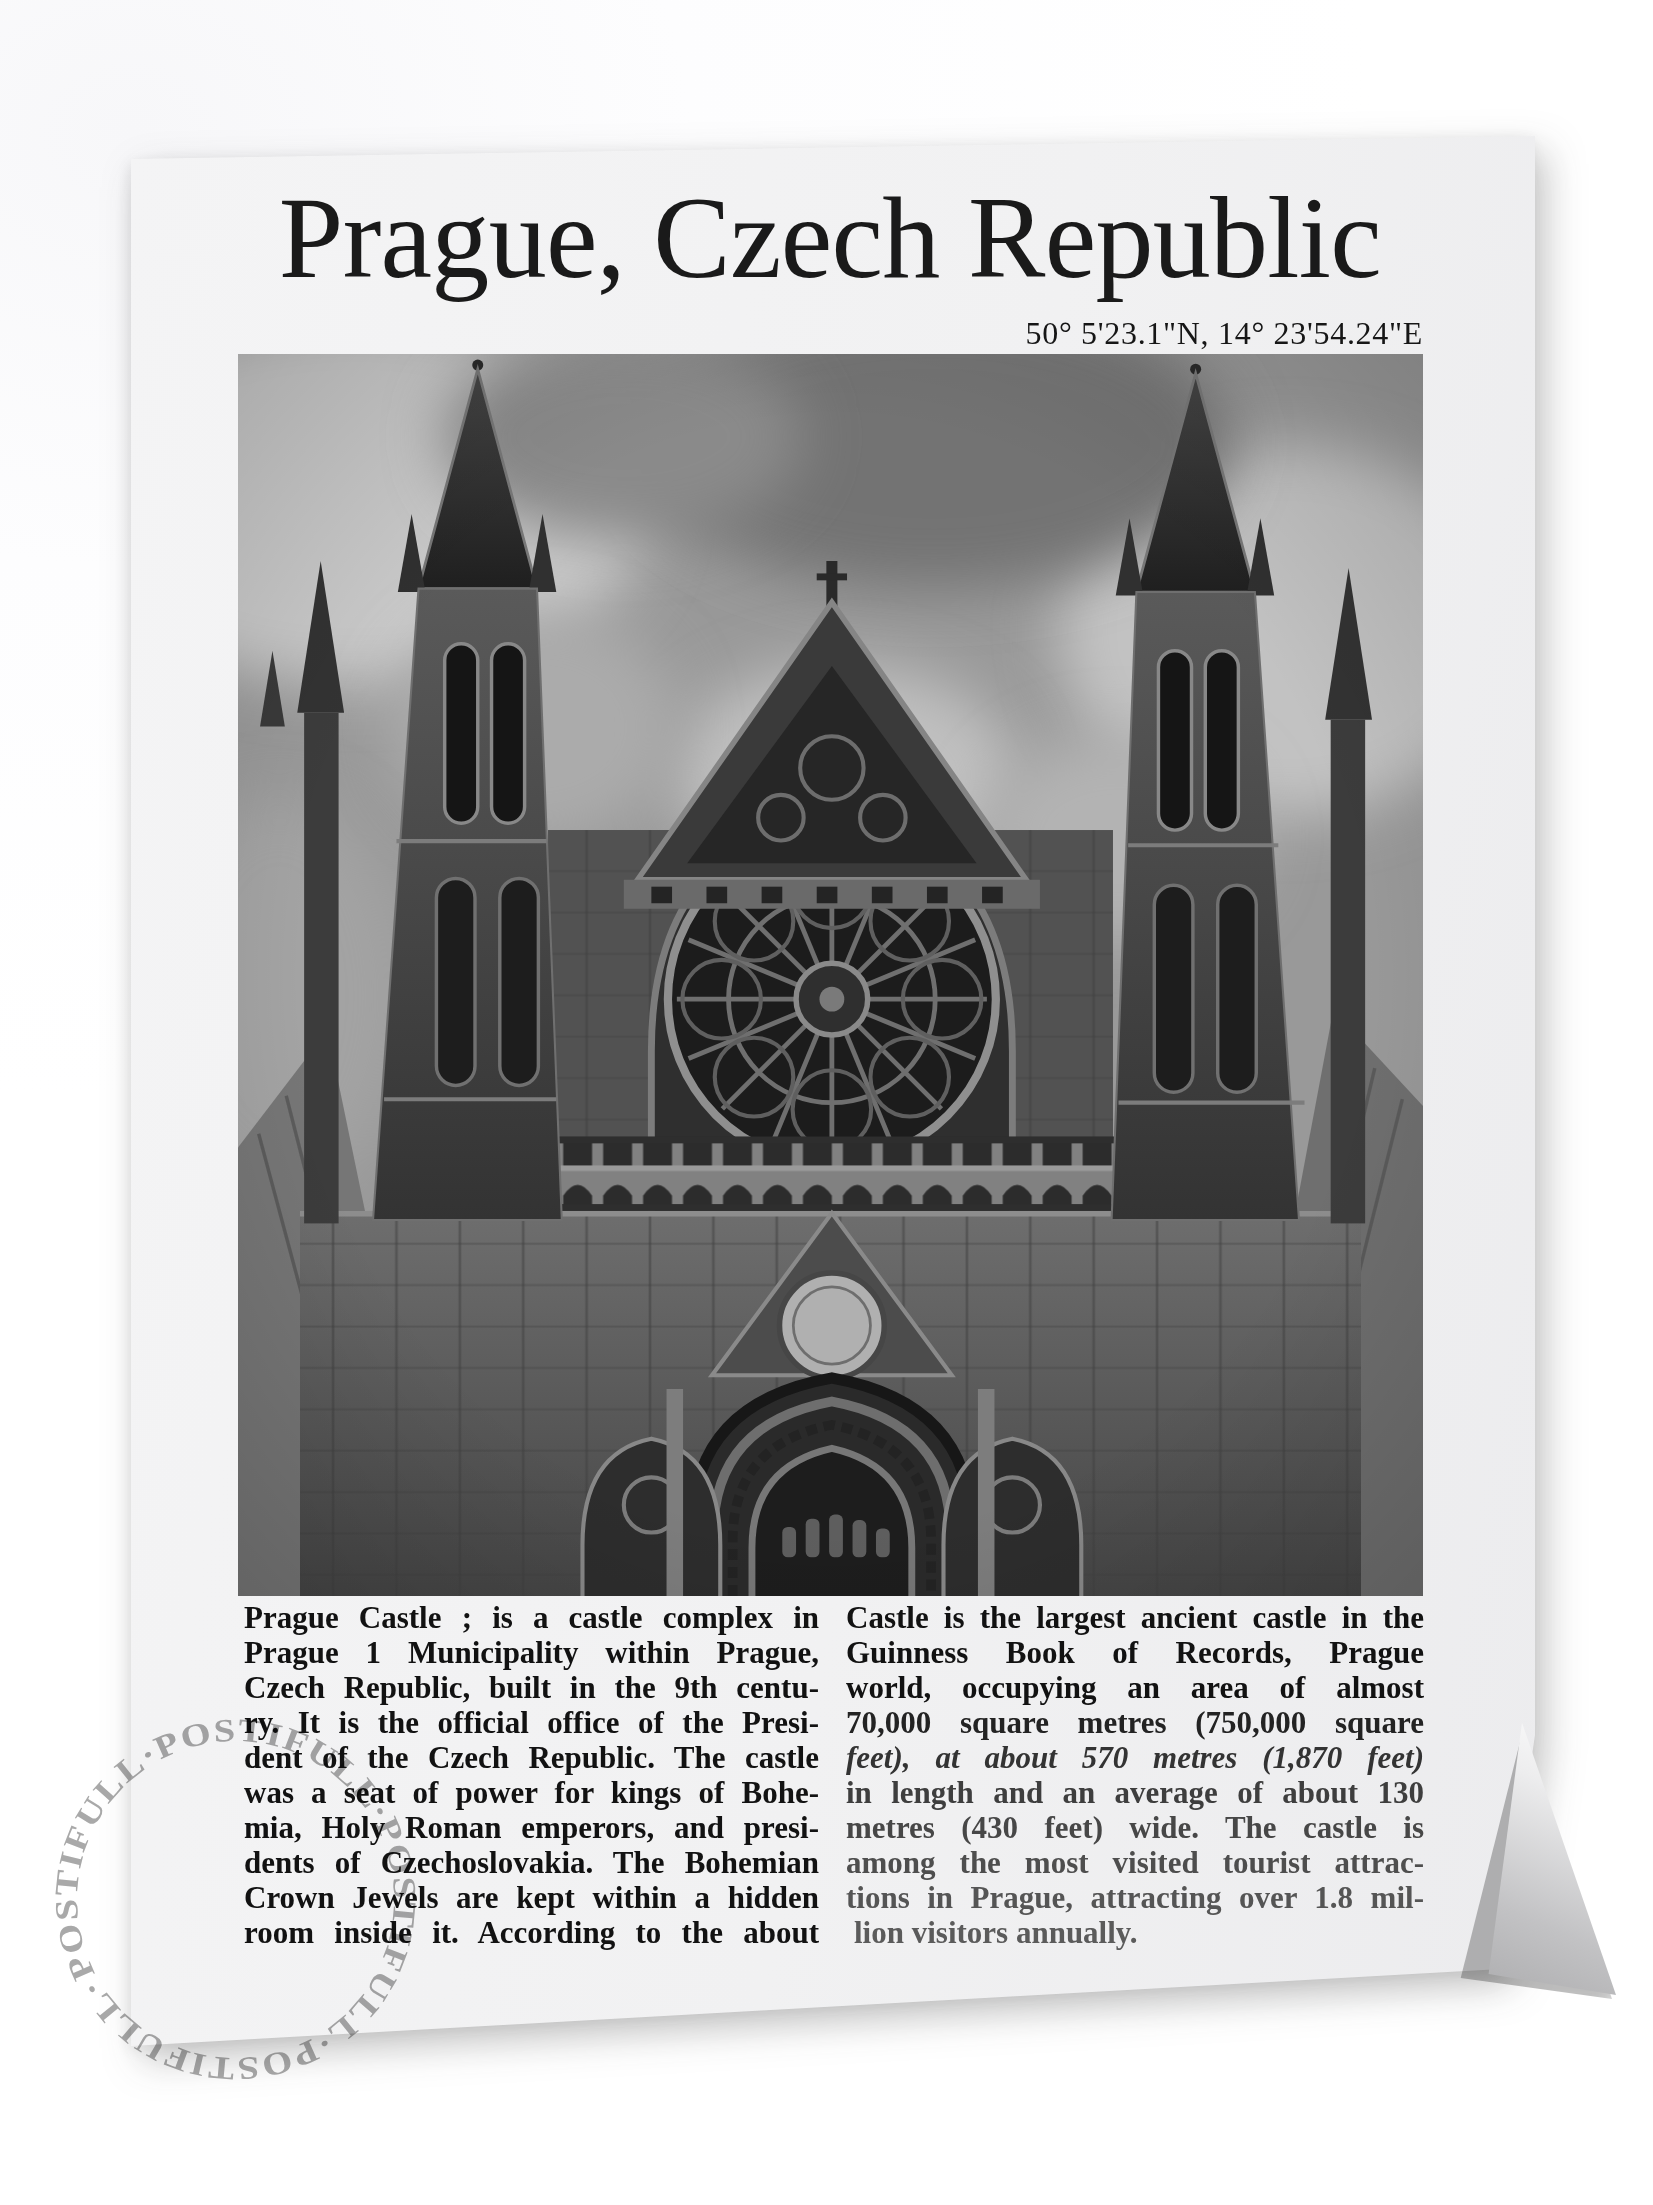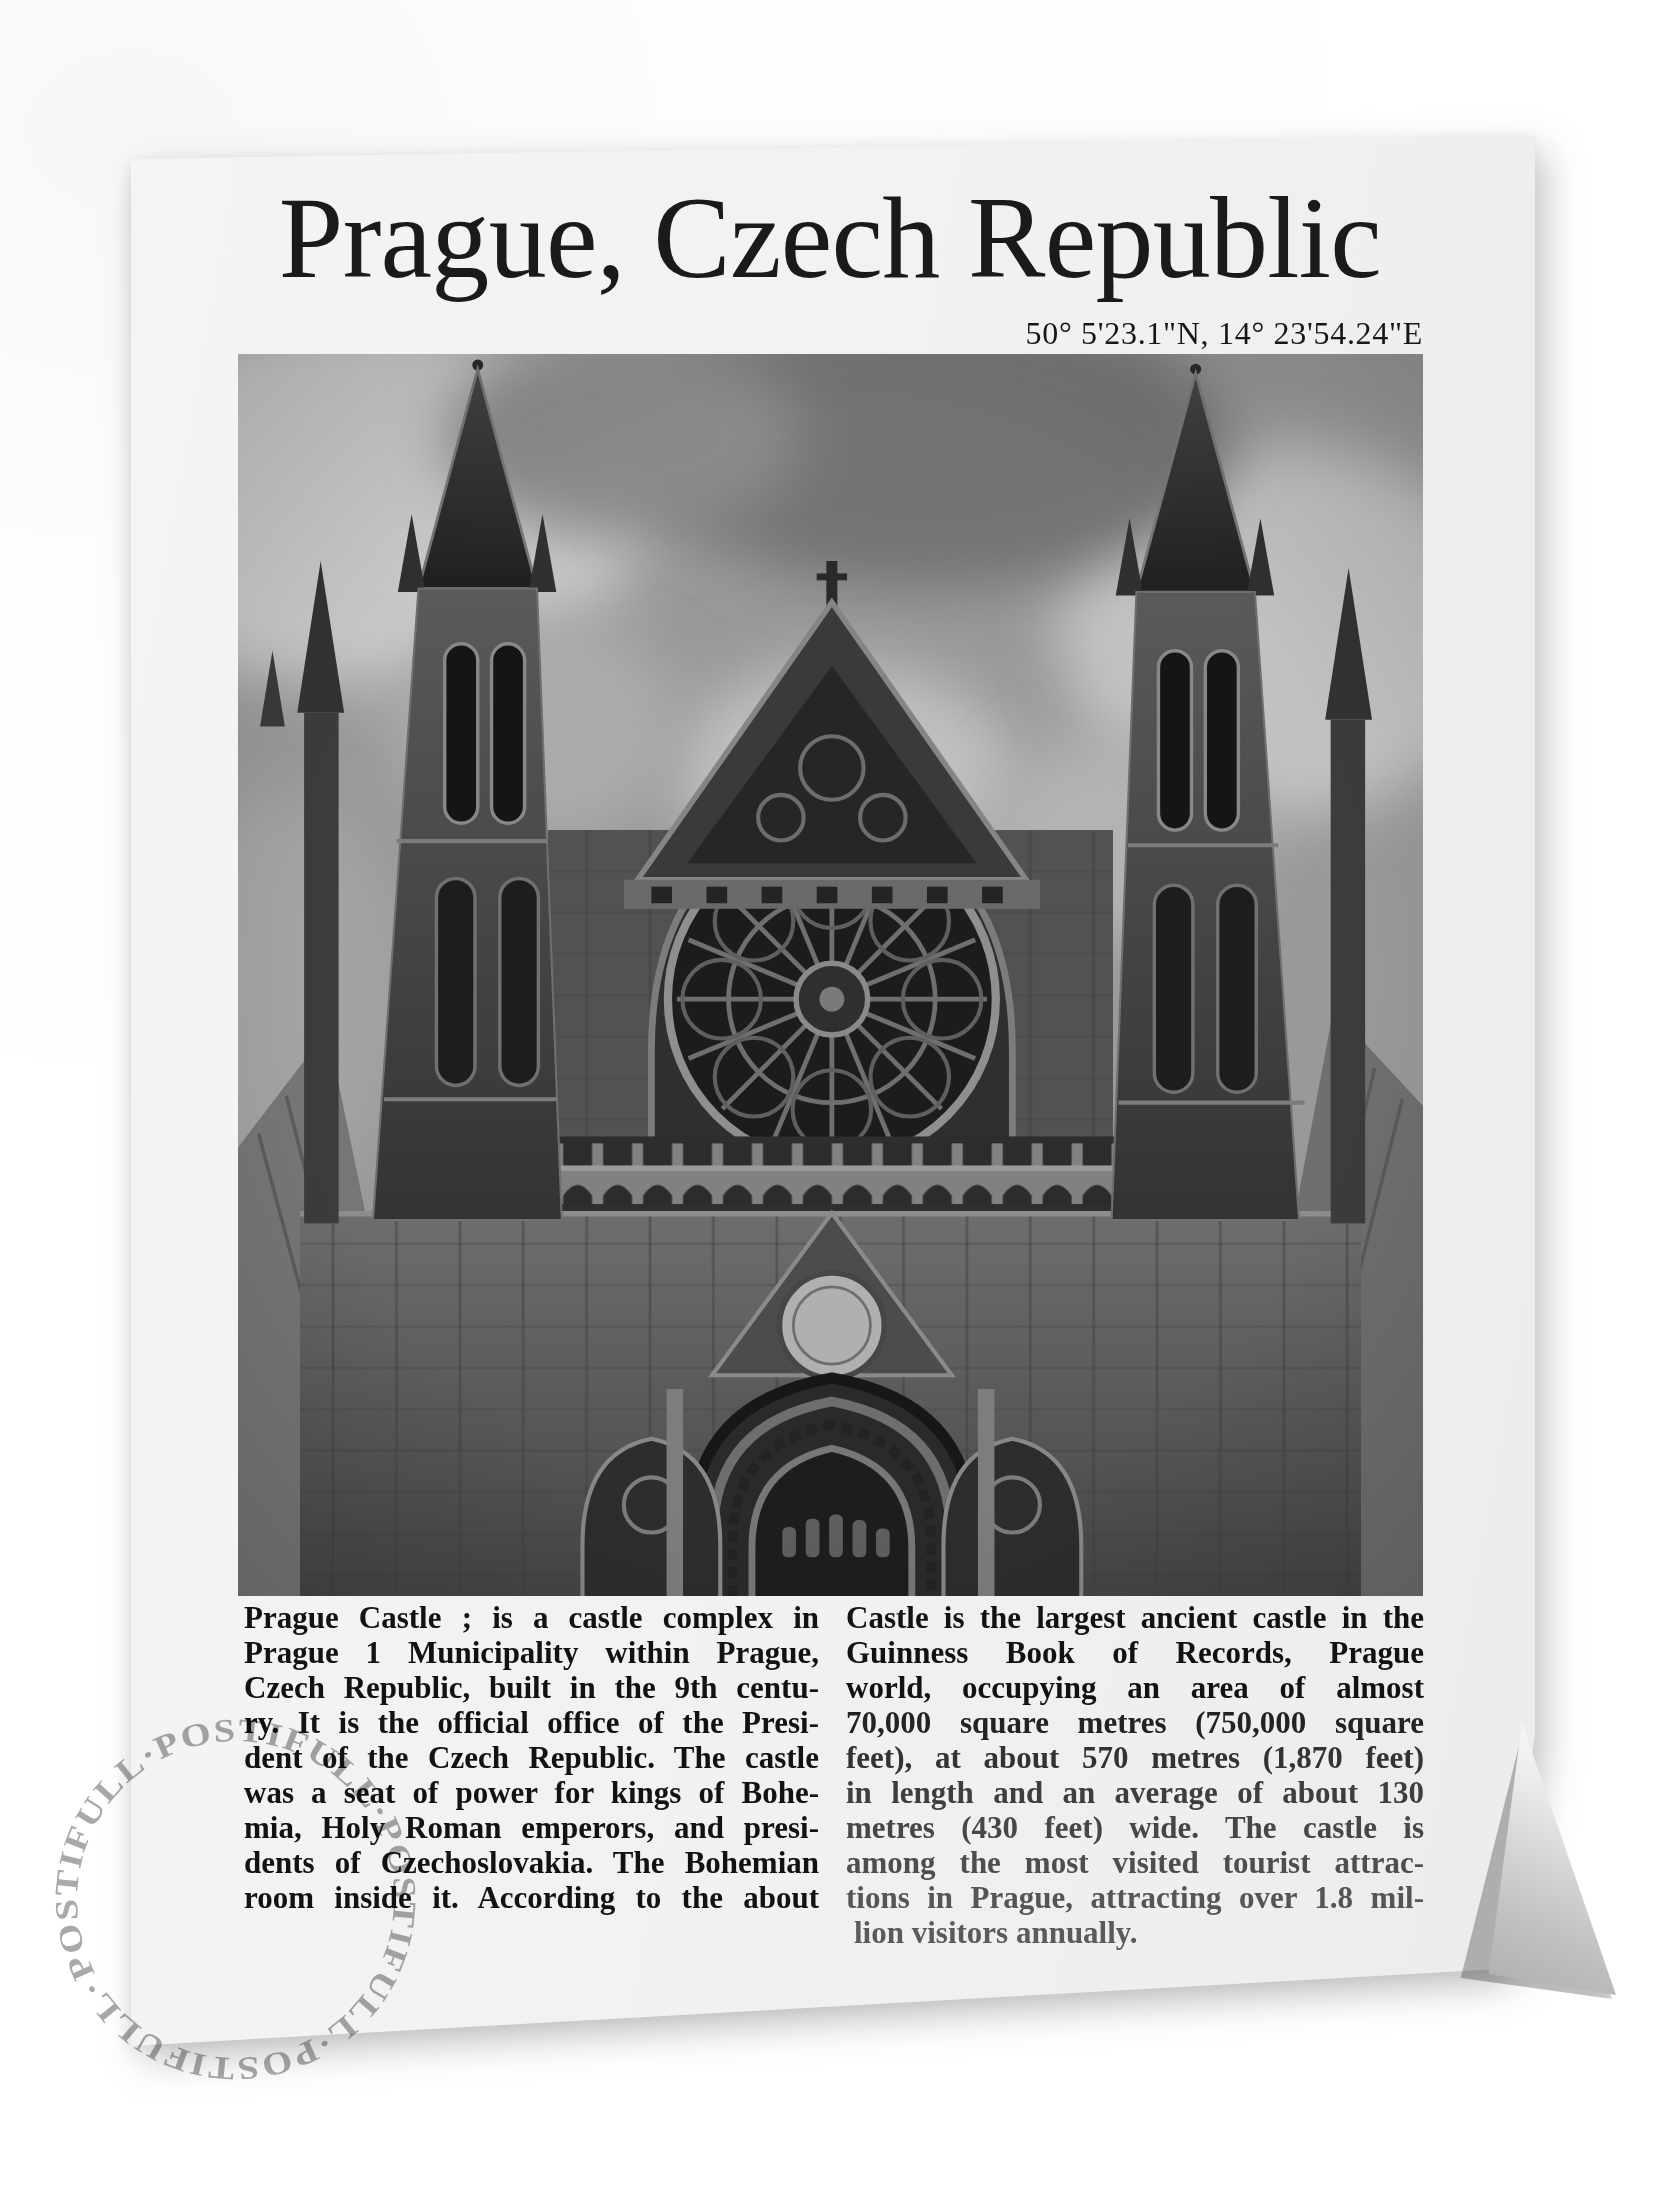--- a/index.html
+++ b/index.html
@@ -36,21 +36,21 @@
     position:absolute;top:1464px;
     font-weight:700;font-size:31px;line-height:35px;color:#121212;
   }
   .col-left{left:113px;width:575px;}
   .col-right{left:715px;width:578px;}
   .bline{
     text-align:justify;text-align-last:justify;
     white-space:normal;
   }
   .col-right .bline:nth-child(4){color:#232323;}
-  .col-right .bline:nth-child(5){color:#333333;}
+  .col-right .bline:nth-child(5){color:#333333;font-style:italic;}
   .col-right .bline:nth-child(6){color:#3e3e3e;}
   .col-right .bline:nth-child(7){color:#474747;font-family:Liberation Serif, serif;}
   .col-right .bline:nth-child(8){color:#4e4e4e;}
   .col-right .bline:nth-child(9){color:#555555;}
   .col-right .bline:nth-child(10){color:#5b5b5b;text-align-last:left;margin-left:8px;}
   .watermark{
     position:absolute;left:15px;top:1679px;width:441px;height:441px;z-index:3;
     mix-blend-mode:multiply;opacity:.82;pointer-events:none;
   }
   .curl-shadow{
@@ -266,20 +266,21 @@
 
     <div class="col col-left">
       <div class="bline">Prague Castle ; is a castle complex in</div>
       <div class="bline">Prague 1 Municipality within Prague,</div>
       <div class="bline">Czech Republic, built in the 9th centu-</div>
       <div class="bline">ry. It is the official office of the Presi-</div>
       <div class="bline">dent of the Czech Republic. The castle</div>
       <div class="bline">was a seat of power for kings of Bohe-</div>
       <div class="bline">mia, Holy Roman emperors, and presi-</div>
       <div class="bline">dents of Czechoslovakia. The Bohemian</div>
+      <div class="bline">Crown Jewels are kept within a hidden</div>
       <div class="bline">room inside it. According to the about</div>
     </div>
 
     <div class="col col-right">
       <div class="bline">Castle is the largest ancient castle in the</div>
       <div class="bline">Guinness Book of Records, Prague</div>
       <div class="bline">world, occupying an area of almost</div>
       <div class="bline">70,000 square metres (750,000 square</div>
       <div class="bline">feet), at about 570 metres (1,870 feet)</div>
       <div class="bline">in length and an average of about 130</div>

